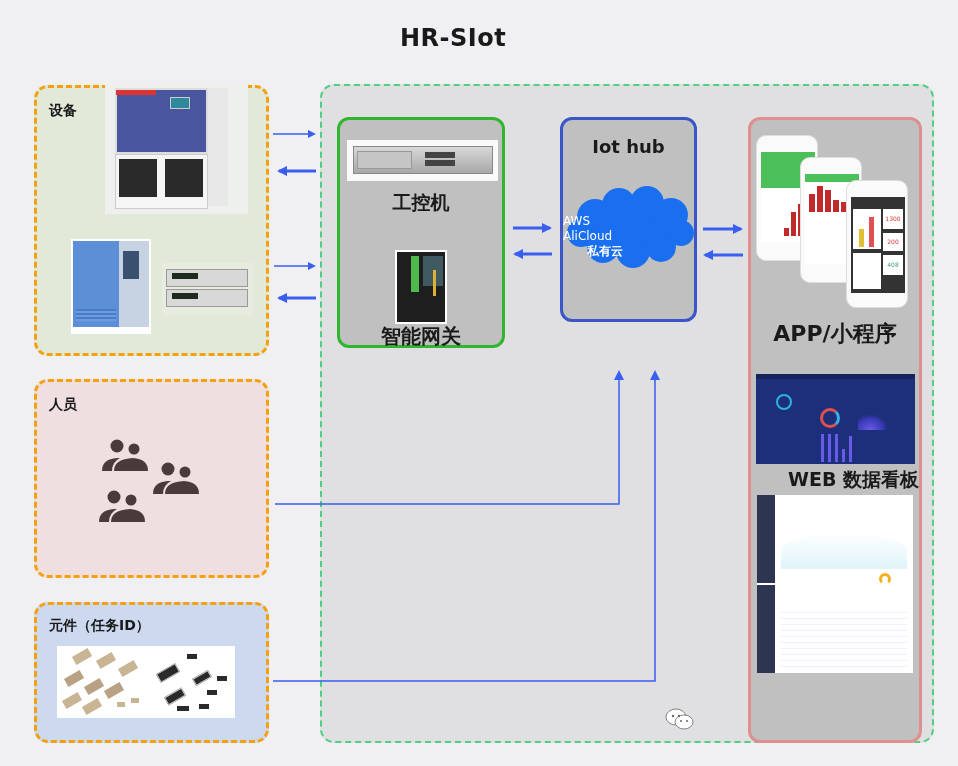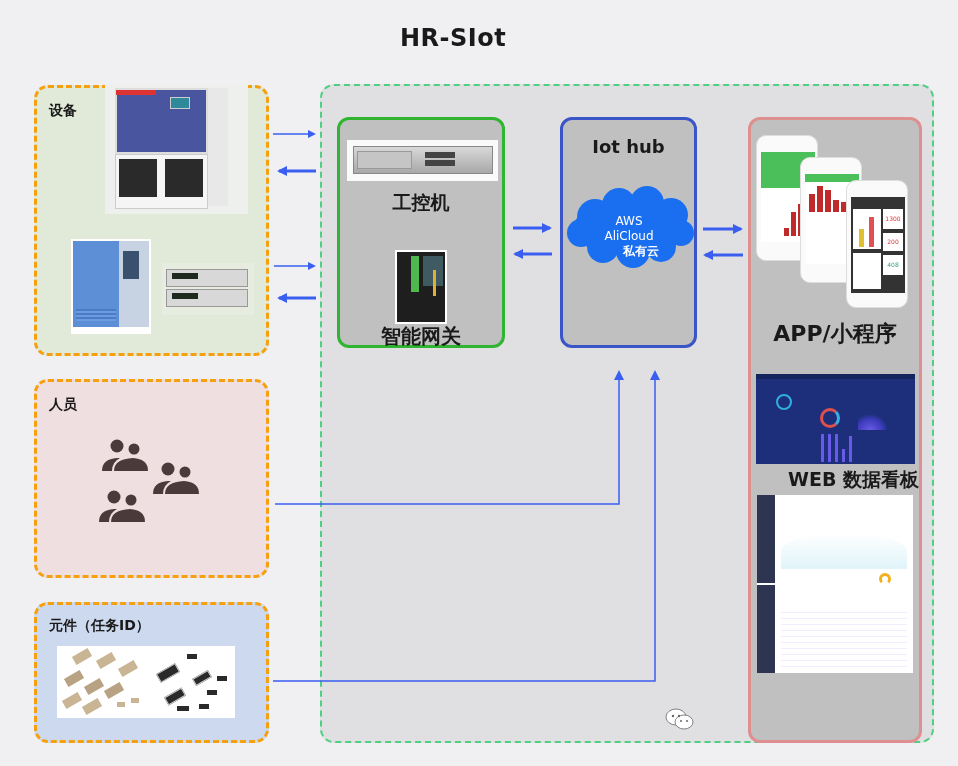--- a/index.html
+++ b/index.html
@@ -12,21 +12,21 @@
   .src-label { position: absolute; left: 12px; top: 14px; font-size: 14px; font-weight: bold; }
   #box-equipment { left: 34px; top: 85px; width: 235px; height: 271px; background: #e1ead9; }
   #box-people { left: 34px; top: 379px; width: 235px; height: 199px; background: #efdfe0; }
   #box-parts { left: 34px; top: 602px; width: 235px; height: 141px; background: #ccd9ee; }
 
   .platform { position: absolute; left: 320px; top: 84px; width: 614px; height: 659px;
     background: #e0e0e2; border: 2px dashed #4ecf82; border-radius: 14px; }
 
   .inner-box { position: absolute; background: #c0c0c0; border-radius: 12px; }
   #box-gateway { left: 337px; top: 117px; width: 168px; height: 231px; border: 3px solid #2fb52f; }
-  #box-iothub { left: 560px; top: 117px; width: 137px; height: 231px; border: 3px solid #3a55c8; }
+  #box-iothub { left: 560px; top: 117px; width: 137px; height: 205px; border: 3px solid #3a55c8; }
   #box-apps { left: 748px; top: 117px; width: 174px; height: 626px; border: 3px solid #de9090; }
 
   .inner-label { position: absolute; width: 100%; text-align: center; font-weight: bold; color: #1a1a1a; }
 
   
   .img { position: absolute; background: #fff; }
 
   
   svg.overlay { position: absolute; left: 0; top: 0; pointer-events: none; }
 
@@ -141,21 +141,21 @@
         <circle cx="56" cy="20" r="17"></circle>
         <circle cx="84" cy="18" r="17"></circle>
       <circle cx="108" cy="30" r="17"></circle>
         <circle cx="118" cy="48" r="13"></circle>
         <circle cx="18" cy="48" r="14"></circle>
       <circle cx="40" cy="62" r="16"></circle>
         <circle cx="70" cy="66" r="17"></circle>
         <circle cx="98" cy="62" r="15"></circle>
     </g>
   </svg>
-  <div style="position:absolute;left:0;top:94px;width:132px;text-align:center;color:#fff;font-size:12px;line-height:15px;">
+  <div style="position:absolute;left:0;top:94px;width:132px;text-align:left;color:#fff;font-size:12px;line-height:15px;">
     <div>AWS</div>
     <div>AliCloud</div>
     <div style="font-weight:bold;margin-left:24px;">私有云</div>
   </div>
 </div>
 
 <div class="inner-box" id="box-apps">
 
   <div style="position:absolute;left:5px;top:15px;width:160px;height:180px;">
     <div style="position:absolute;left:0;top:0;width:62px;height:126px;background:#fafafa;border-radius:10px;border:1px solid #ddd;">

